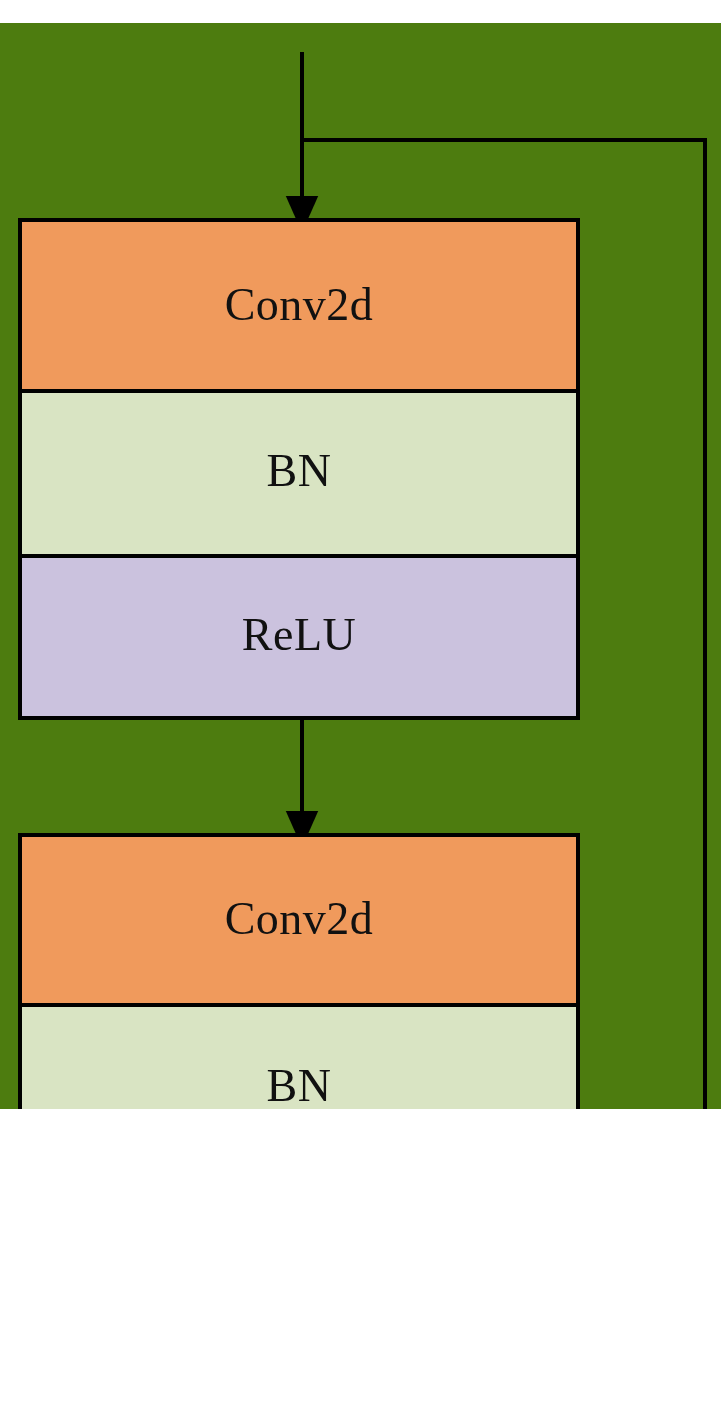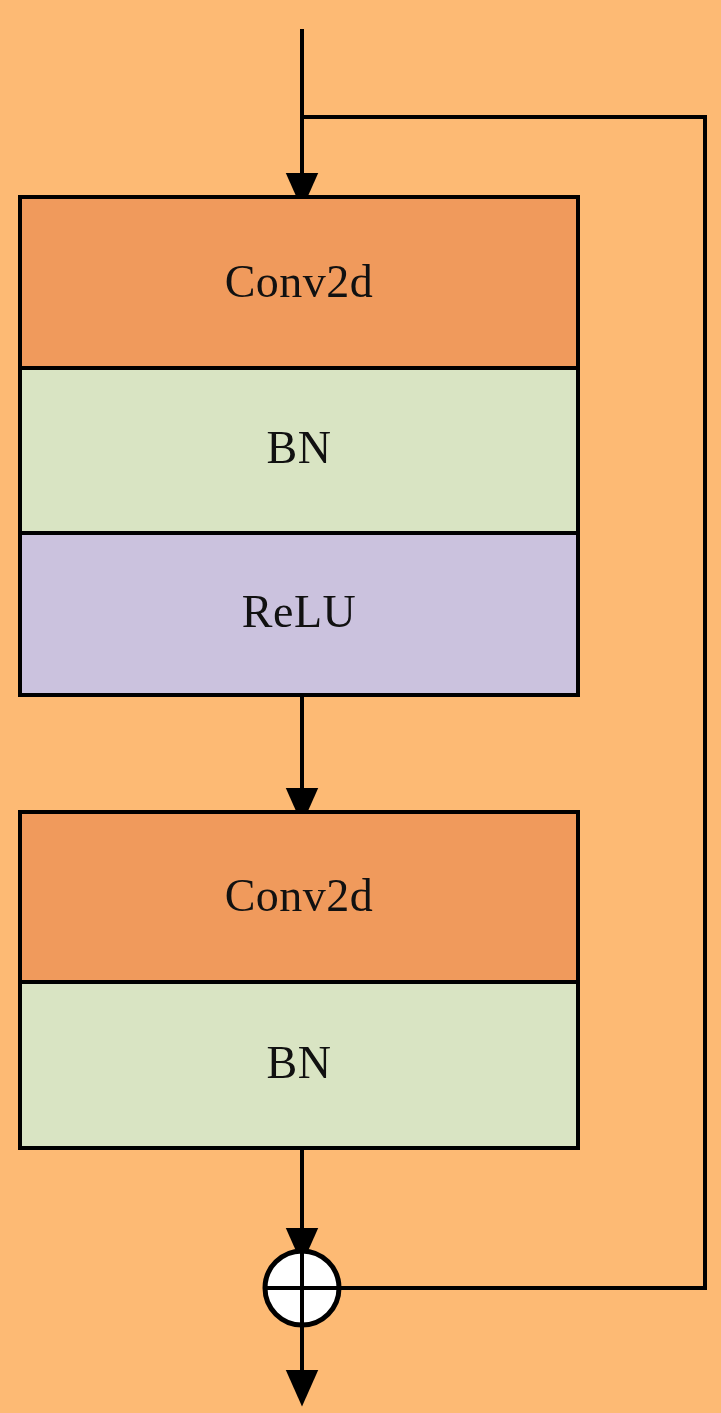--- a/index.html
+++ b/index.html
@@ -7,23 +7,24 @@
     margin: 0;
     padding: 0;
     background: #ffffff;
   }
   body {
     font-family: "Liberation Serif", "DejaVu Serif", serif;
   }
   #canvas {
     position: relative;
     width: 721px;
-    height: 1413px;
-    background: #fdba74;
+    height: 1086px;
+    background: #4d7c0f;
     overflow: hidden;
+    margin-top: 23px;
   }
   #diagram-svg {
     position: absolute;
     left: 0;
     top: 0;
     width: 721px;
     height: 1413px;
   }
   .layer-label {
     font-family: "Liberation Serif", "DejaVu Serif", serif;

